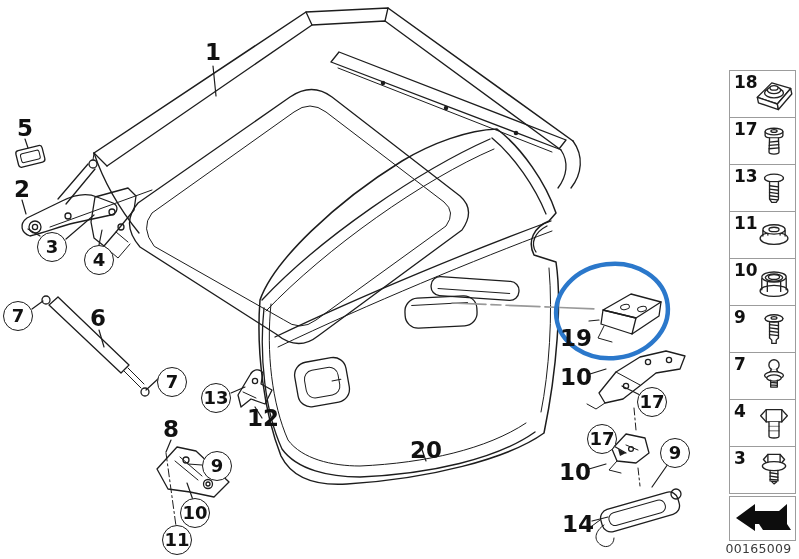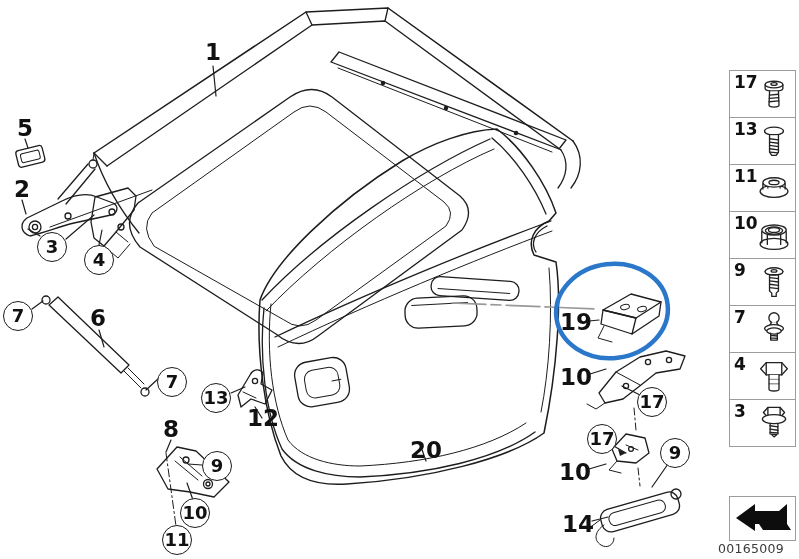--- a/index.html
+++ b/index.html
@@ -15,21 +15,21 @@
   .legend{position:absolute;left:729px;top:70px;width:67px;border:1px solid #9c9c9c;
           background:#fff;box-sizing:border-box;}
   .cell{position:relative;height:46px;border-bottom:1px solid #9c9c9c;background:#fff;}
   .cell:last-child{border-bottom:none;}
   .cell-num{position:absolute;left:4px;top:1px;font-weight:bold;font-size:17px;color:#111;}
   .cell-icon{position:absolute;right:1px;top:3px;}
   .fast{stroke:#222;fill:#fff;stroke-width:1.2;stroke-linejoin:round;stroke-linecap:round;}
   .arrowbox{position:absolute;left:729px;top:496px;width:67px;height:45px;
             border:1px solid #9c9c9c;box-sizing:border-box;background:#fff;
             display:flex;align-items:center;justify-content:center;}
-  .imgid{position:absolute;left:718px;top:541px;width:81px;text-align:left;
+  .imgid{position:absolute;left:718px;top:541px;width:81px;text-align:center;
          font-size:12.5px;color:#3a3a3a;letter-spacing:.3px;}
 </style>
 </head>
 <body>
 
 <div class="stage">
 
   <svg class="art" width="799" height="559" viewBox="0 0 799 559" fill="none" stroke="#1d1d1d" stroke-width="1.3" stroke-linecap="round" stroke-linejoin="round">
 
     <g>
@@ -188,40 +188,53 @@
 
     <ellipse cx="612" cy="311" rx="56" ry="47" transform="rotate(-7 612 311)" stroke="#2b78cb" stroke-width="4.5" fill="none"></ellipse>
   </svg>
 
   <div class="lbl" style="left:213px;top:52px">1</div>
   <div class="lbl" style="left:25px;top:128px">5</div>
   <div class="lbl" style="left:22px;top:189px">2</div>
   <div class="lbl" style="left:98px;top:318px">6</div>
   <div class="lbl" style="left:171px;top:429px">8</div>
   <div class="lbl" style="left:263px;top:418px">12</div>
-  <div class="lbl" style="left:576px;top:322px">19</div>
+  <div class="lbl" style="left:576px;top:338px">19</div>
   <div class="lbl" style="left:576px;top:377px">10</div>
   <div class="lbl" style="left:575px;top:472px">10</div>
   <div class="lbl" style="left:578px;top:524px">14</div>
   <div class="lbl" style="left:426px;top:450px">20</div>
 
   <div class="circ" style="left:52px;top:247px">3</div>
   <div class="circ" style="left:99px;top:260px">4</div>
   <div class="circ" style="left:18px;top:316px">7</div>
   <div class="circ" style="left:172px;top:382px">7</div>
   <div class="circ" style="left:216px;top:398px">13</div>
   <div class="circ" style="left:217px;top:466px">9</div>
   <div class="circ" style="left:195px;top:513px">10</div>
   <div class="circ" style="left:177px;top:540px">11</div>
   <div class="circ" style="left:652px;top:402px">17</div>
   <div class="circ" style="left:602px;top:439px">17</div>
   <div class="circ" style="left:675px;top:453px">9</div>
 
   <div class="legend">
 
+    <div class="cell">
+      <span class="cell-num">18</span>
+      <svg class="cell-icon" width="40" height="40" viewBox="0 0 36 36">
+        <g class="fast">
+          <polygon points="3,21 16,8 33,13 21,27"></polygon>
+          <polygon points="3,21 4,26 22,32 21,27"></polygon>
+          <polygon points="21,27 22,32 34,18 33,13"></polygon>
+          <ellipse cx="18" cy="17" rx="8.5" ry="4.5"></ellipse>
+          <ellipse cx="18" cy="14.5" rx="6" ry="3.2"></ellipse>
+          <ellipse cx="18" cy="12.5" rx="3.6" ry="2"></ellipse>
+        </g>
+      </svg>
+    </div>
 
     <div class="cell">
       <span class="cell-num">17</span>
       <svg class="cell-icon" width="40" height="40" viewBox="0 0 36 36">
         <g class="fast">
           <path d="M10,13 L10,10 C10,6.5 26,6.5 26,10 L26,13 C26,16 10,16 10,13 Z"></path>
           <ellipse cx="18" cy="9.5" rx="8" ry="3"></ellipse>
           <ellipse cx="18" cy="9" rx="2.8" ry="1.2"></ellipse>
           <path d="M14,15.7 L13.5,28 C13.5,30.5 22.5,30.5 22.5,28 L22,15.7"></path>
           <path d="M14,19 L22,18.2 M13.8,22 L22.2,21.2 M13.6,25 L22.4,24.2"></path>

